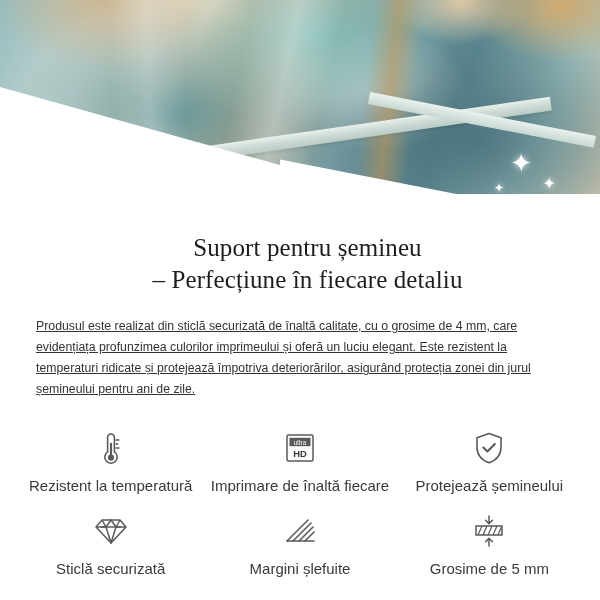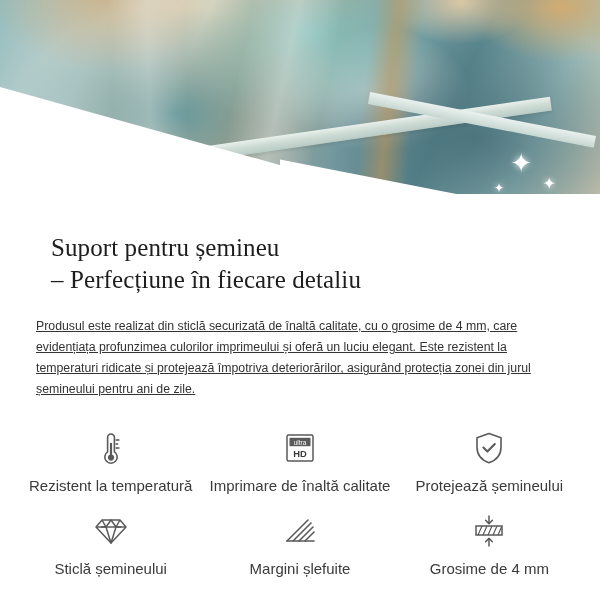--- a/index.html
+++ b/index.html
@@ -113,20 +113,21 @@
     padding: 10px 36px 0 36px;
   }
   .headline {
     font-family: "Liberation Serif", serif;
     font-size: 25px;
     line-height: 1.28;
     font-weight: 400;
     color: #1d1d1d;
     margin: 0 0 20px 15px;
     letter-spacing: 0.1px;
+    text-align: center;
   }
   .headline .l2 { display: block; }
 
   .paragraph {
     font-size: 12.3px;
     line-height: 1.72;
     color: #333333;
     margin: 0 0 24px 0;
     max-width: 530px;
     text-decoration: underline;
@@ -201,21 +202,21 @@
 
     <div class="feature">
       <div class="feature-icon">
         <svg width="40" height="40" viewBox="0 0 40 40">
           <rect x="7" y="7" width="26" height="26" rx="1.5" fill="none" stroke="#5a5a5a" stroke-width="1.5"></rect>
           <rect x="9.5" y="9.8" width="21" height="8.4" fill="#5a5a5a"></rect>
           <text x="20" y="16.6" font-family="Liberation Sans, sans-serif" font-size="6.4" fill="#ffffff" text-anchor="middle">ultra</text>
           <text x="20" y="29.4" font-family="Liberation Sans, sans-serif" font-size="9.4" font-weight="bold" fill="#3a3a3a" text-anchor="middle">HD</text>
         </svg>
       </div>
-      <div class="feature-label">Imprimare de înaltă calitate</div>
+      <div class="feature-label">Imprimare de înaltă fiecare</div>
     </div>
 
     <div class="feature">
       <div class="feature-icon">
         <svg width="38" height="40" viewBox="0 0 38 40">
           <path d="M19 5.5l12 4.2v9.4c0 8.2-5.2 13.4-12 15.6-6.8-2.2-12-7.4-12-15.6V9.7L19 5.5z" fill="none" stroke="#5a5a5a" stroke-width="1.6" stroke-linejoin="round"></path>
           <path d="M13.4 19.6l4 4 7.4-7.6" fill="none" stroke="#5a5a5a" stroke-width="2.1" stroke-linecap="round" stroke-linejoin="round"></path>
         </svg>
       </div>
       <div class="feature-label">Protejează șemineului</div>
@@ -225,21 +226,21 @@
       <div class="feature-icon">
         <svg width="40" height="36" viewBox="0 0 40 36" fill="none" stroke="#5a5a5a" stroke-width="1.5" stroke-linejoin="round">
           <path d="M11 7h18l6 7-15 16L5 14l6-7z"></path>
           <path d="M5 14h30"></path>
           <path d="M11 7l4 7-5 0"></path>
           <path d="M29 7l-4 7 5 0"></path>
           <path d="M15 14l5 16 5-16"></path>
           <path d="M15 14l5-7 5 7"></path>
         </svg>
       </div>
-      <div class="feature-label">Sticlă șemineului</div>
+      <div class="feature-label">Sticlă securizată</div>
     </div>
 
     <div class="feature">
       <div class="feature-icon">
         <svg width="38" height="34" viewBox="0 0 38 34" fill="none" stroke="#5a5a5a" stroke-width="1.6" stroke-linecap="round">
           <path d="M6 27L27 6"></path>
           <path d="M12 27L30 9"></path>
           <path d="M18 27L32 13"></path>
           <path d="M24 27L33 18"></path>
           <path d="M6 27h27"></path>
@@ -252,17 +253,17 @@
       <div class="feature-icon">
         <svg width="40" height="38" viewBox="0 0 40 38" fill="none" stroke="#5a5a5a" stroke-width="1.5">
           <path d="M20 4v7" stroke-linecap="round"></path>
           <path d="M16.6 8.2L20 11.6l3.4-3.4" stroke-linecap="round" stroke-linejoin="round"></path>
           <rect x="7" y="14" width="26" height="9" fill="none"></rect>
           <path d="M9 23l4-9M14 23l4-9M19 23l4-9M24 23l4-9M29 23l3.5-8" stroke-width="1.2"></path>
           <path d="M20 34v-7" stroke-linecap="round"></path>
           <path d="M16.6 29.8L20 26.4l3.4 3.4" stroke-linecap="round" stroke-linejoin="round"></path>
         </svg>
       </div>
-      <div class="feature-label">Grosime de 4 mm</div>
+      <div class="feature-label">Grosime de 5 mm</div>
     </div>
 
   </div>
 </div>
 
 </body></html>

